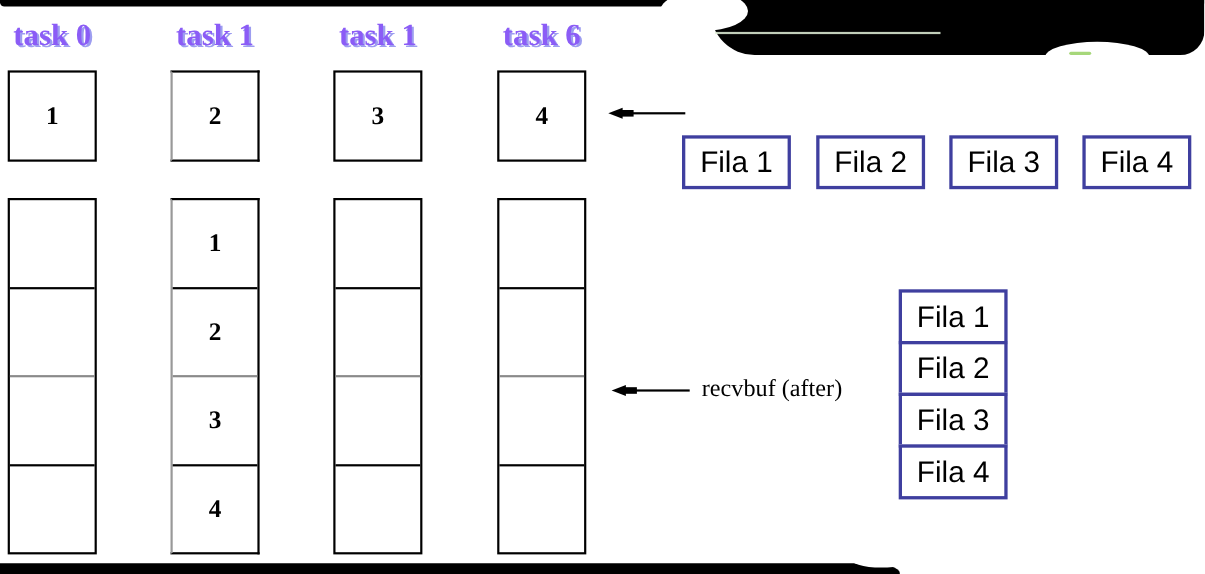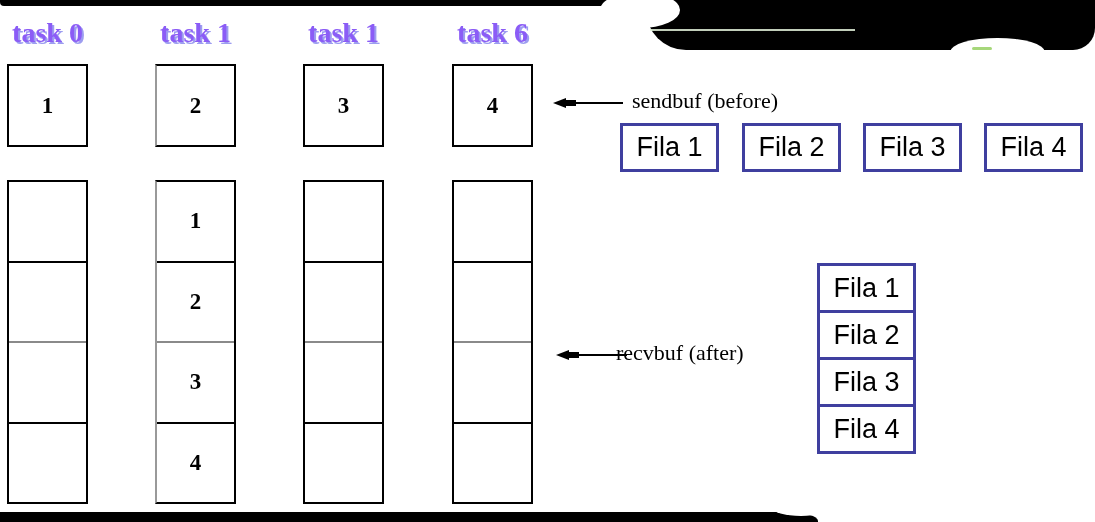--- a/index.html
+++ b/index.html
@@ -115,28 +115,27 @@
     <div class="recv-cell b-gray"></div>
     <div class="recv-cell b-black"></div>
     <div class="recv-cell"></div>
   </div>
 
   <div>
     <div class="arrow-head" style="left:553px;top:98px;"></div>
     <div class="arrow-stub" style="left:562px;top:100px;width:14px;"></div>
     <div class="arrow-line" style="left:562px;top:102px;width:61px;"></div>
   </div>
-  <div class="buf-label" style="left:632px;top:88px;">sendbuf (before)</div>
 
   <div>
     <div class="arrow-head" style="left:556px;top:350px;"></div>
     <div class="arrow-stub" style="left:565px;top:352px;width:14px;"></div>
     <div class="arrow-line" style="left:565px;top:354px;width:62px;"></div>
   </div>
-  <div class="buf-label" style="left:616px;top:340px;">recvbuf (after)</div>
+  <div class="buf-label" style="left:638px;top:340px;">recvbuf (after)</div>
 
   <div class="fila-box" style="left:620px;">Fila 1</div>
   <div class="fila-box" style="left:742px;">Fila 2</div>
   <div class="fila-box" style="left:863px;">Fila 3</div>
   <div class="fila-box" style="left:984px;">Fila 4</div>
 
   <div class="fila-stack">
     <div class="fila-stack-cell">Fila 1</div>
     <div class="fila-stack-cell">Fila 2</div>
     <div class="fila-stack-cell">Fila 3</div>

